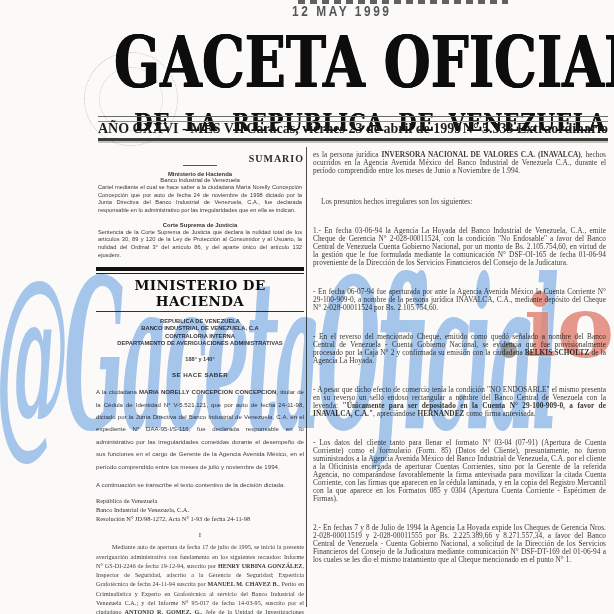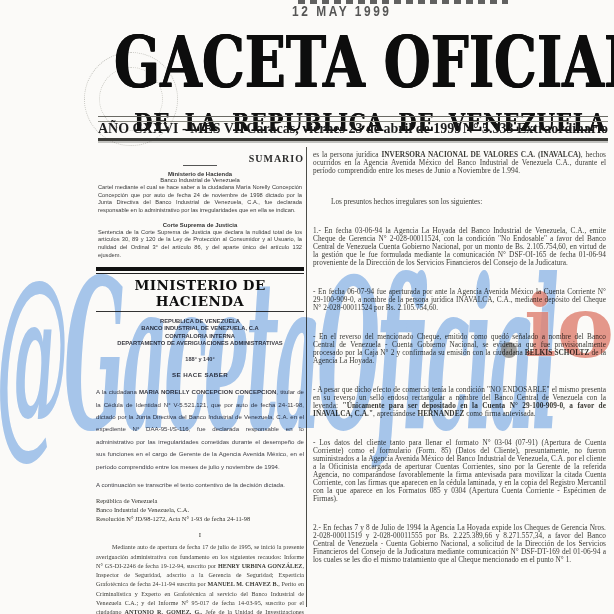--- a/index.html
+++ b/index.html
@@ -69,21 +69,21 @@
     text-align:justify;color:#3d3d45;}
   .transition{font-family:"Liberation Sans",sans-serif;font-size:6.1px;color:#3d3d45;margin:8px 0 9px;}
   .resolution{font-size:6.4px;line-height:1.4;color:#33332e;}
   .roman{text-align:center;font-size:7px;color:#33332e;margin:7px 0 4px;}
   .opening{font-size:6.1px;line-height:1.52;text-align:justify;color:#3a3a35;text-indent:16px;
     letter-spacing:.05px;}
 
   
   .rp{font-size:7.3px;line-height:1.1;text-align:justify;color:#3a3a35;letter-spacing:.05px;}
   .r-cont{margin-top:4px;}
-  .r-intro{margin:22px 0 0 18px;font-size:7.3px;color:#3a3a35;}
+  .r-intro{margin:22px 0 0 8px;font-size:7.3px;color:#3a3a35;}
   .r-item{margin-top:16px;}
   .gap-lg{margin-top:21px;}
 
   
   .watermark{position:absolute;left:0;top:236px;width:614px;height:250px;z-index:50;
     pointer-events:none;mix-blend-mode:multiply;}
   .wm-main{position:absolute;left:-4px;top:-26px;font-family:"DejaVu Serif",serif;font-style:italic;
     font-weight:bold;font-size:170px;letter-spacing:-10px;color:#a9c9f1;white-space:nowrap;
     transform:scale(.425,1.22);transform-origin:left top;line-height:1.4;}
   .wm-io{position:absolute;right:0px;top:48px;font-family:"DejaVu Serif",serif;font-weight:bold;

